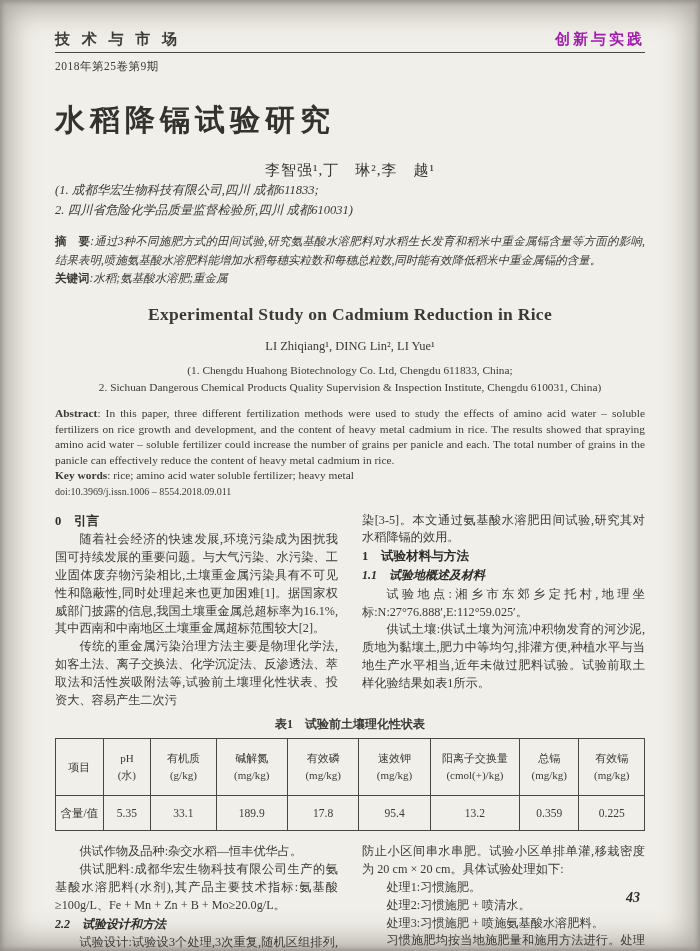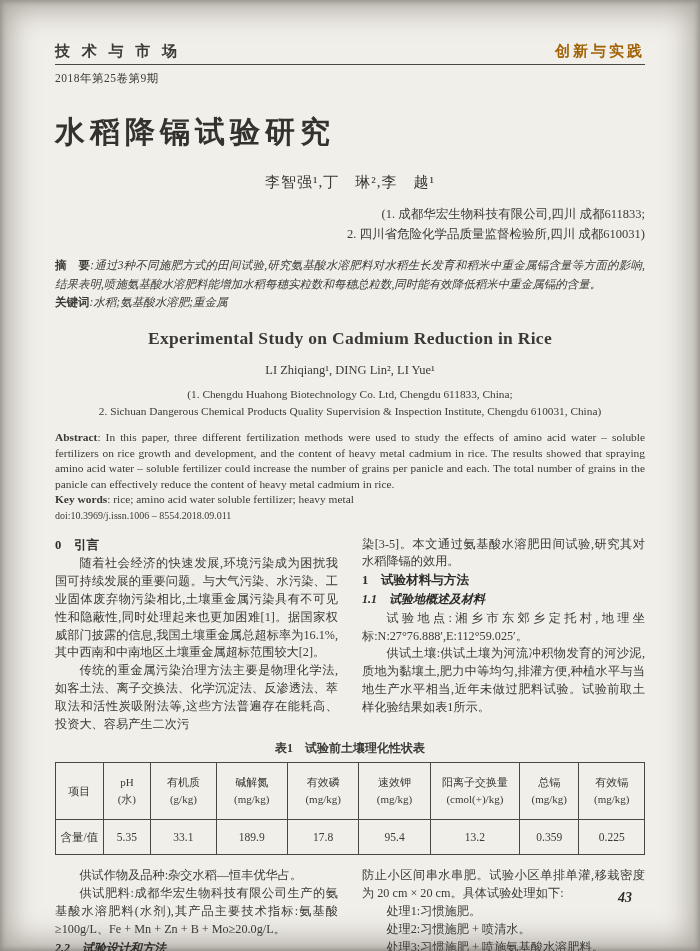--- a/index.html
+++ b/index.html
@@ -7,27 +7,27 @@
     width:700px;height:951px;position:relative;overflow:hidden;
     background:#f1efe9;
     box-shadow: inset 0 0 28px 10px rgba(112,106,97,.52), inset 0 0 5px 2px rgba(100,94,86,.45);
     font-family:"Liberation Serif","DejaVu Serif",serif;
     color:#3c3a36;
   }
   .page{position:relative;width:700px;height:951px;box-sizing:border-box;padding:30px 55px 0 55px;overflow:hidden;}
   
   .masthead-row{display:flex;justify-content:space-between;align-items:flex-end;font-size:15px;font-weight:bold;}
   .mast-left{letter-spacing:4px;}
-  .mast-right{letter-spacing:3px;color:#a16207;margin-top:12px;}
+  .mast-right{letter-spacing:3px;color:#a21caf;}
   .rule{border-bottom:1.5px solid #4a4742;margin-top:3px;}
   .issue{font-size:11.5px;margin-top:6px;letter-spacing:.5px;}
   
   .title-cn{font-size:30px;font-weight:bold;text-align:left;letter-spacing:5px;margin:26px 0 0 0;color:#34322e;}
   .authors-cn{text-align:center;font-size:15px;margin-top:20px;letter-spacing:1px;}
-  .affil{-webkit-text-size-adjust:none;text-align:right;font-size:12.5px;margin-top:12px;line-height:20px;}
+  .affil{-webkit-text-size-adjust:none;text-align:left;font-size:12.5px;line-height:20px;font-style:italic;}
   
   .abs-cn{margin-top:12px;font-size:11.5px;line-height:18.5px;text-align:justify;font-style:italic;}
   .abs-cn .lbl{font-weight:bold;font-style:normal;}
   
   .title-en{font-size:17.5px;font-weight:bold;text-align:center;margin-top:16px;letter-spacing:.3px;}
   .authors-en{text-align:center;font-size:12.5px;margin-top:10px;}
   .affil-en{text-align:center;font-size:11.3px;margin-top:8px;line-height:17px;}
   .abs-en{margin-top:10px;font-size:11.4px;line-height:15.6px;text-align:justify;}
   .abs-en .lbl{font-weight:bold;}
   .doi{font-size:10px;margin-top:2px;}
@@ -39,21 +39,21 @@
   .noindent{text-indent:0;}
   h3.sec{font-size:12.6px;margin:1px 0 1px 0;font-weight:bold;color:#2f2d2a;}
   h4.subsec{font-size:12px;margin:1px 0 1px 0;font-weight:bold;font-style:italic;color:#2f2d2a;}
   
   .tbl-caption{text-align:center;font-size:12px;font-weight:bold;margin-top:7px;}
   table.soil{width:100%;border-collapse:collapse;margin-top:5px;font-size:11px;}
   table.soil th,table.soil td{border:1px solid #4a4742;text-align:center;vertical-align:middle;padding:4px 1px;font-weight:normal;color:#3c3a36;}
   table.soil{border:1.5px solid #3f3c38;}
   table.soil thead th{height:48px;line-height:17px;}
   table.soil tbody td{height:26px;font-size:11.5px;margin-left:7px;}
-  .pageno{position:absolute;right:68px;top:890px;font-size:14px;font-weight:bold;font-style:italic;color:#2f2d2a;}
+  .pageno{position:absolute;right:60px;top:890px;font-size:14px;font-weight:bold;font-style:italic;color:#2f2d2a;}
 </style>
 </head>
 <body>
 
 <div class="scan">
   <div class="page">
 
     <header>
       <div class="masthead-row">
         <span class="mast-left">技 术 与 市 场</span>
@@ -89,21 +89,21 @@
     <div class="abs-en">
       <p style="margin:0;"><span class="lbl">Abstract</span><span>: In this paper, three different fertilization methods were used to study the effects of amino acid water – soluble fertilizers on rice growth and development, and the content of heavy metal cadmium in rice. The results showed that spraying amino acid water – soluble fertilizer could increase the number of grains per panicle and each. The total number of grains in the panicle can effectively reduce the content of heavy metal cadmium in rice.</span></p>
       <p style="margin:0;"><span class="lbl">Key words</span><span>: rice; amino acid water soluble fertilizer; heavy metal</span></p>
       <p class="doi" style="margin:0;">doi:10.3969/j.issn.1006 – 8554.2018.09.011</p>
     </div>
 
     <div class="columns">
       <div class="col">
         <h3 class="sec">0　引言</h3>
         <p class="indent">随着社会经济的快速发展,环境污染成为困扰我国可持续发展的重要问题。与大气污染、水污染、工业固体废弃物污染相比,土壤重金属污染具有不可见性和隐蔽性,同时处理起来也更加困难[1]。据国家权威部门披露的信息,我国土壤重金属总超标率为16.1%,其中西南和中南地区土壤重金属超标范围较大[2]。</p>
-        <p class="indent">传统的重金属污染治理方法主要是物理化学法,如客土法、离子交换法、化学沉淀法、反渗透法、萃取法和活性炭吸附法等,这些方法普遍存在能耗高、投资大、容易产生二次污</p>
+        <p class="indent">传统的重金属污染治理方法主要是物理化学法,如客土法、离子交换法、化学沉淀法、反渗透法、萃取法和活性炭吸附法等,试验前土壤理化性状表、投资大、容易产生二次污</p>
       </div>
       <div class="col">
         <p class="noindent">染[3-5]。本文通过氨基酸水溶肥田间试验,研究其对水稻降镉的效用。</p>
         <h3 class="sec">1　试验材料与方法</h3>
         <h4 class="subsec">1.1　试验地概述及材料</h4>
         <p class="indent">试验地点:湘乡市东郊乡定托村,地理坐标:N:27°76.888′,E:112°59.025′。</p>
         <p class="indent">供试土壤:供试土壤为河流冲积物发育的河沙泥,质地为黏壤土,肥力中等均匀,排灌方便,种植水平与当地生产水平相当,近年未做过肥料试验。试验前取土样化验结果如表1所示。</p>
       </div>
     </div>
 

